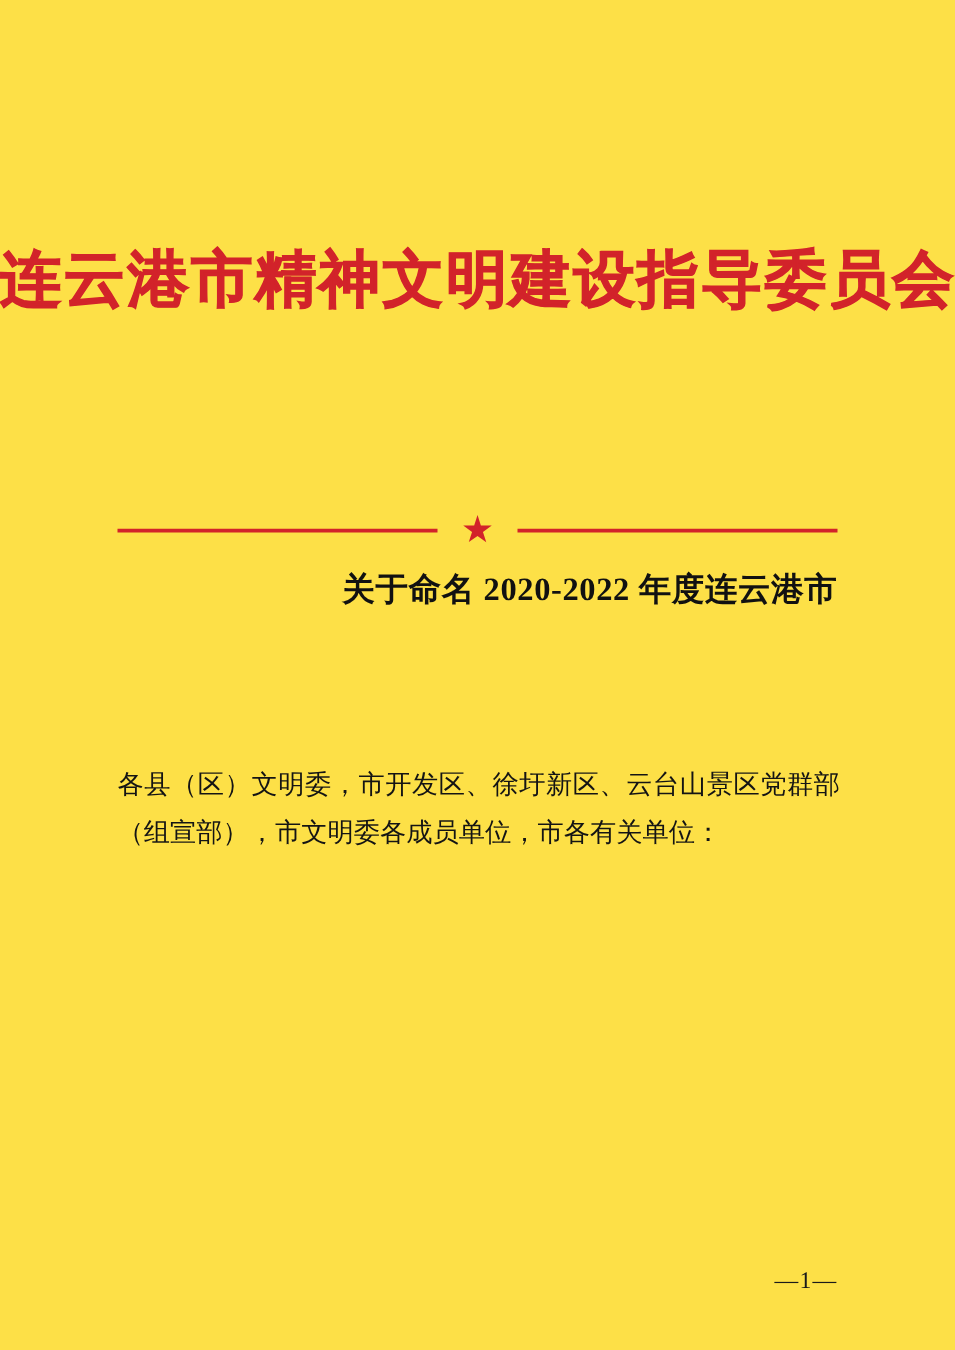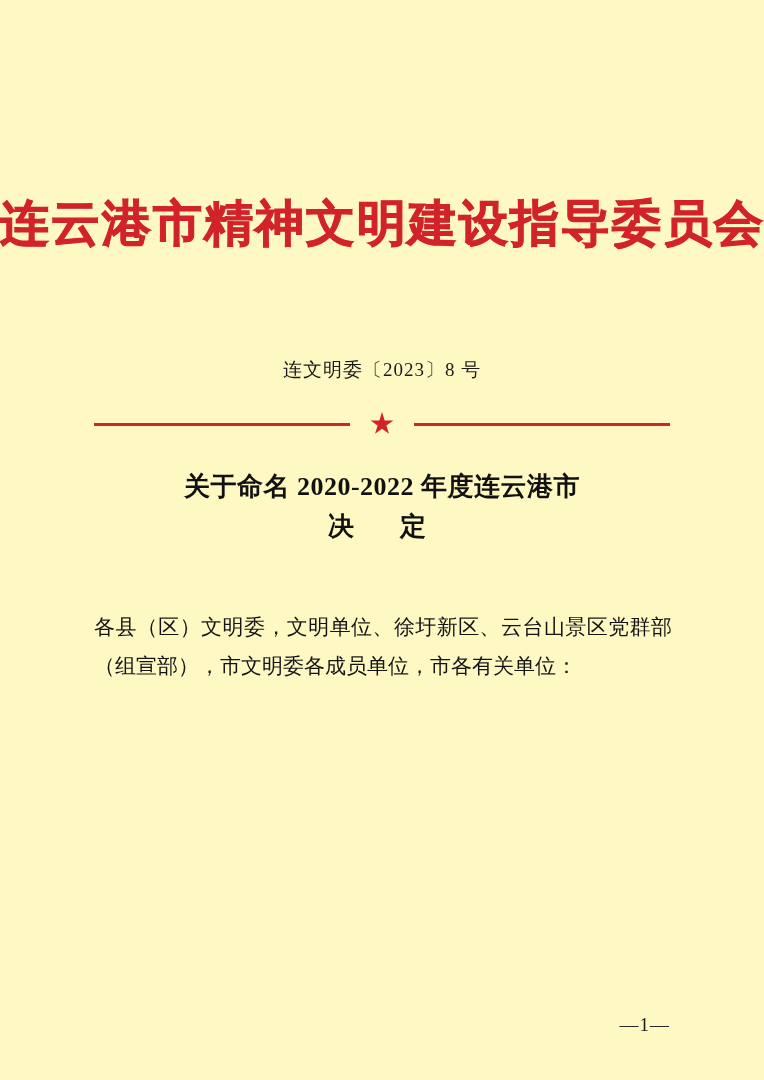--- a/index.html
+++ b/index.html
@@ -4,21 +4,21 @@
 <style>
   html, body {
     margin: 0;
     padding: 0;
     background: #ffffff;
   }
   .page {
     position: relative;
     width: 764px;
     height: 1080px;
-    background: #fef9c3;
+    background: #fde047;
     overflow: hidden;
     font-family: "Liberation Serif", "DejaVu Serif", serif;
     color: #1a1a1a;
     box-sizing: border-box;
   }
 
   
   .masthead {
     position: absolute;
     top: 196px;
@@ -71,24 +71,24 @@
     top: 0;
     transform: translateX(-50%);
     color: #d2232a;
     font-size: 26px;
     line-height: 22px;
   }
 
   
   .doc-title {
     position: absolute;
-    top: 467px;
+    top: 452px;
     left: 94px;
     width: 576px;
-    text-align: center;
+    text-align: right;
     font-weight: bold;
     font-size: 26px;
     line-height: 1.55;
     letter-spacing: 0.5px;
     color: #111;
   }
   .doc-title .line3 {
     letter-spacing: 10px;
     display: block;
   }
@@ -124,32 +124,30 @@
 </style>
 </head>
 <body>
 
 <div class="page">
 
   <div class="masthead">
     <div class="masthead-title">连云港市精神文明建设指导委员会</div>
   </div>
 
-  <div class="doc-number">连文明委〔2023〕8 号</div>
 
   <div class="rule-wrap">
     <div class="rule-line left"></div>
     <div class="rule-star">★</div>
     <div class="rule-line right"></div>
   </div>
 
   <div class="doc-title">
     <span>关于命名 2020-2022 年度连云港市</span><br>
-    <span class="line3">决　定</span>
   </div>
 
   <div class="body-text">
-    <p>各县（区）文明委，文明单位、徐圩新区、云台山景区党群部（组宣部），市文明委各成员单位，市各有关单位：</p>
+    <p>各县（区）文明委，市开发区、徐圩新区、云台山景区党群部（组宣部），市文明委各成员单位，市各有关单位：</p>
   </div>
 
   <div class="page-number">—1—</div>
 
 </div>
 
 </body></html>

